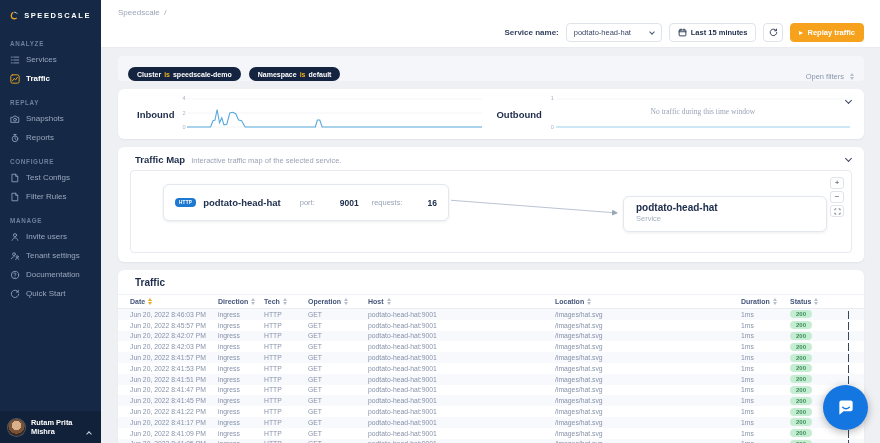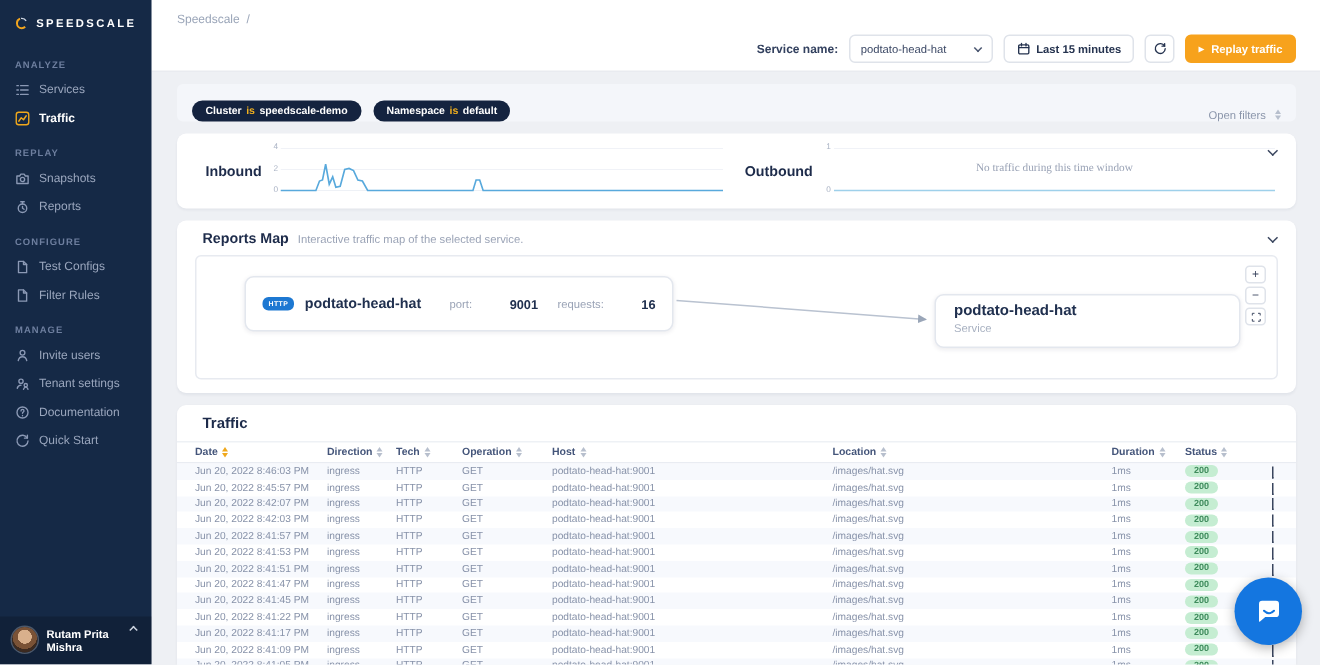--- a/index.html
+++ b/index.html
@@ -9,21 +9,21 @@
   
   .sidebar { position:absolute; left:0; top:0; bottom:0; width:101px; background:#152946; display:flex; flex-direction:column; z-index:5; }
   .logo { display:flex; align-items:center; gap:5px; padding:9px 10px 5px 10px; cursor:pointer; }
   .logo-text { color:#fff; font-size:7.5px; font-weight:bold; letter-spacing:1.6px; }
   .nav { flex:1; padding-top:2px; }
   .sec-label { font-size:6.3px; font-weight:bold; color:#6e7f9f; letter-spacing:.7px; margin:11px 0 3px 10px; }
   .item { display:flex; align-items:center; gap:6px; padding:4.5px 6px 4.5px 10px; font-size:8px; color:#9aa6bd; cursor:pointer; }
   .item svg { width:10px; height:10px; stroke:#8b99b5; fill:none; stroke-width:1.1; stroke-linecap:round; stroke-linejoin:round; flex:none; }
   .item.active { color:#fff; font-weight:bold; }
   .item.active svg { stroke:#f0a81c; }
-  .user-row { display:flex; align-items:flex-start; gap:6px; padding:7px 8px; background:rgba(0,0,0,.18); cursor:pointer; }
+  .user-row { display:flex; align-items:flex-end; gap:6px; padding:7px 8px; background:rgba(0,0,0,.18); cursor:pointer; }
   .avatar { width:17px; height:17px; border-radius:50%; flex:none;
             background:radial-gradient(circle at 50% 38%, #d9b08c 0 34%, #7a5236 35% 60%, #3c2a20 61%);
             box-shadow:0 0 0 1px rgba(255,255,255,.25); }
   .user-name { color:#fff; font-size:7.4px; font-weight:bold; flex:1; }
   .chev-up { width:4px; height:4px; border-left:1.3px solid #cfd6e2; border-top:1.3px solid #cfd6e2; transform:rotate(45deg); margin-right:2px; }
 
   
   .main { margin-left:101px; height:100%; }
   .topbar { background:#fff; height:48px; position:relative; border-bottom:1px solid #e9ebf0; }
   .breadcrumb { position:absolute; left:17px; top:8px; font-size:8px; color:#9aa5b8; }
@@ -281,21 +281,21 @@
           <line x1="0" y1="3" x2="300" y2="3" stroke="#f0f2f7" stroke-width="0.8"></line>
           <polyline id="outbound-line" fill="none" stroke="#9ed0ea" stroke-width="1.1" points="0.0,31.0 300.0,31.0"></polyline>
         </svg>
         <div class="no-traffic">No traffic during this time window</div>
       </div>
       <span class="collapse-chev"></span>
     </div>
 
     <div class="card svcmap">
       <div class="svc-head">
-        <span class="svc-title">Reports Map</span>
+        <span class="svc-title">Traffic Map</span>
         <span class="svc-sub">Interactive traffic map of the selected service.</span>
       </div>
       <span class="collapse-chev"></span>
       <div class="map-area">
         <svg class="edge-svg" viewBox="0 0 720 83" preserveAspectRatio="none">
           <defs>
             <marker id="arr" markerWidth="6" markerHeight="6" refX="5" refY="3" orient="auto">
               <path d="M0,0L6,3L0,6z" fill="#9aa6b8"></path>
             </marker>
           </defs>

